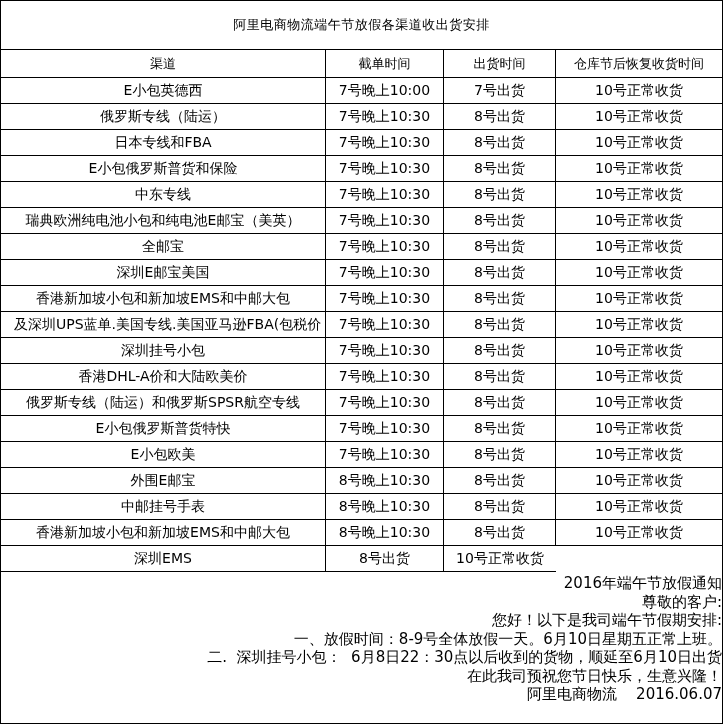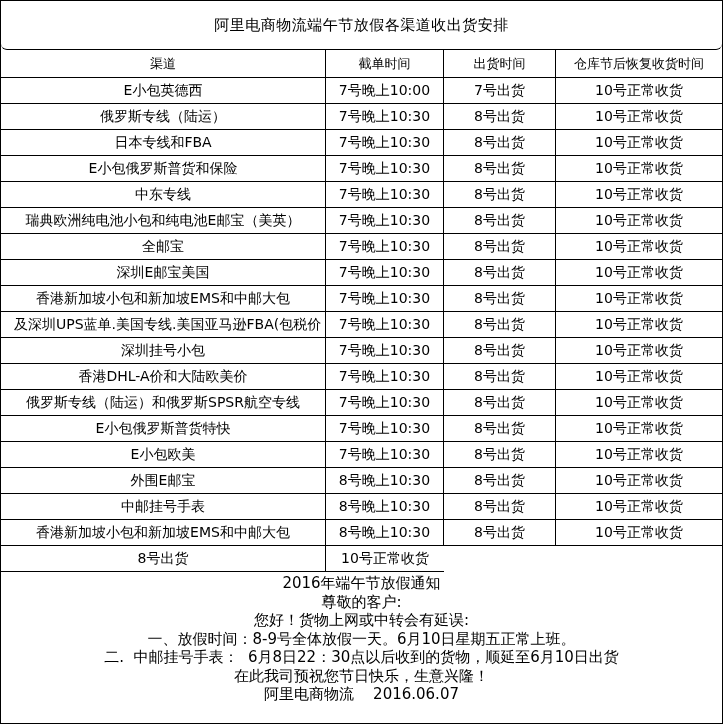--- a/index.html
+++ b/index.html
@@ -12,43 +12,42 @@
   .sheet {
     width: 723px; height: 724px;
     border: 1px solid #000;
     background: #fff;
     overflow: hidden;
   }
   .title-row {
     height: 49px;
     border-bottom: 1px solid #000;
     display: flex; align-items: center; justify-content: center;
-    font-size: 15px;
+    font-size: 13px;
     letter-spacing: 0.5px;
-    border-radius: 6px;
   }
   .grid-row {
     display: grid;
     grid-template-columns: 325px 118px 112px 1fr;
   }
   .cell {
     border-right: 1px solid #000;
     border-bottom: 1px solid #000;
     display: flex; align-items: center; justify-content: center;
     font-size: 14px;
     white-space: nowrap;
     overflow: hidden;
   }
   .cell:last-child { border-right: none; }
   .header-row .cell { height: 28px; font-size: 13px; }
   .data-row .cell { height: 26px; }
   .cell.clip { justify-content: flex-start; padding-left: 13px; }
   .notice {
     padding-top: 2px;
-    text-align: center;
+    text-align: right;
     font-size: 15px;
   }
   .notice-line {
     height: 18.5px;
     line-height: 18.5px;
     white-space: pre;
     overflow: hidden;
   }
 </style>
 </head>
@@ -168,28 +167,29 @@
         <div class="cell">8号出货</div>
         <div class="cell">10号正常收货</div>
       </div>
       <div class="grid-row data-row">
         <div class="cell">香港新加坡小包和新加坡EMS和中邮大包</div>
         <div class="cell">8号晚上10:30</div>
         <div class="cell">8号出货</div>
         <div class="cell">10号正常收货</div>
       </div>
       <div class="grid-row data-row">
+        <div class="cell">深圳EMS</div>
         <div class="cell">8号出货</div>
         <div class="cell">10号正常收货</div>
       </div>
     </div>
 
   <div class="notice">
     <div class="notice-line">2016年端午节放假通知</div>
     <div class="notice-line">尊敬的客户:</div>
-    <div class="notice-line">您好！货物上网或中转会有延误:</div>
+    <div class="notice-line">您好！以下是我司端午节假期安排:</div>
     <div class="notice-line">一、放假时间：8-9号全体放假一天。6月10日星期五正常上班。</div>
-    <div class="notice-line">二.  中邮挂号手表：  6月8日22：30点以后收到的货物，顺延至6月10日出货</div>
+    <div class="notice-line">二.  深圳挂号小包：  6月8日22：30点以后收到的货物，顺延至6月10日出货</div>
     <div class="notice-line">在此我司预祝您节日快乐，生意兴隆！</div>
     <div class="notice-line">阿里电商物流    2016.06.07</div>
   </div>
 
 </div>
 
 </body></html>

